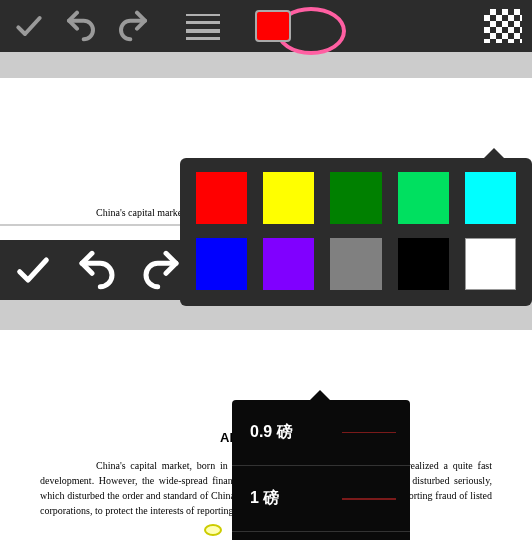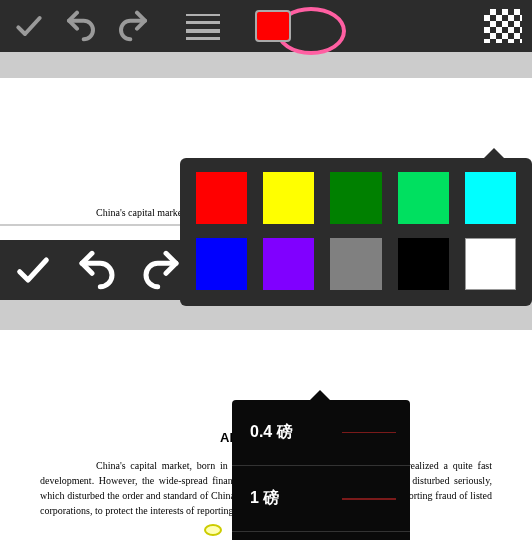--- a/index.html
+++ b/index.html
@@ -199,21 +199,21 @@
 
   <div class="doc-area" style="min-height:210px;">
     <div class="doc-page" style="min-height:210px; padding:100px 40px 6px 40px;">
       <span class="ab-label" style="left:220px; top:100px;">Abstract</span>
       <p class="doc-text" style="text-indent:56px; text-align:justify; margin-top:28px;">China's capital market, born in 1990s, although still was immature, has realized a quite fast development. However, the wide-spread financial reporting fraud of listed corporations disturbed seriously, which disturbed the order and standard of China's capital market. To study the financial reporting fraud of listed corporations, to protect the interests of reporting users,</p>
       <div class="circ-mark" style="left:204px; top:194px;"></div>
     </div>
 
     <div class="thick-popup">
       <div class="thick-row">
-        <span>0.4 磅</span>
+        <span>0.9 磅</span>
         <div class="thick-line line-0_5"></div>
       </div>
       <div class="thick-row">
         <span>1 磅</span>
         <div class="thick-line line-1"></div>
       </div>
       <div class="thick-row">
         <span>3 磅</span>
 
       </div>

